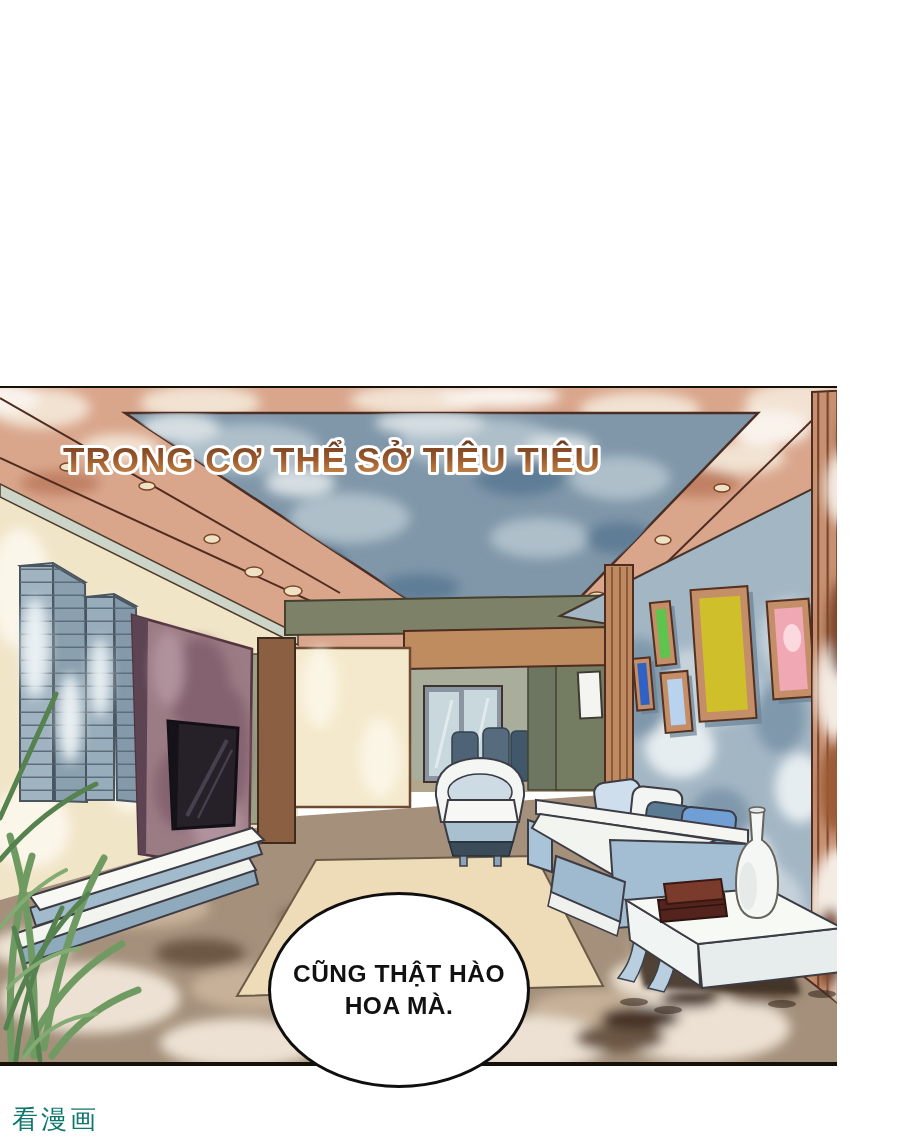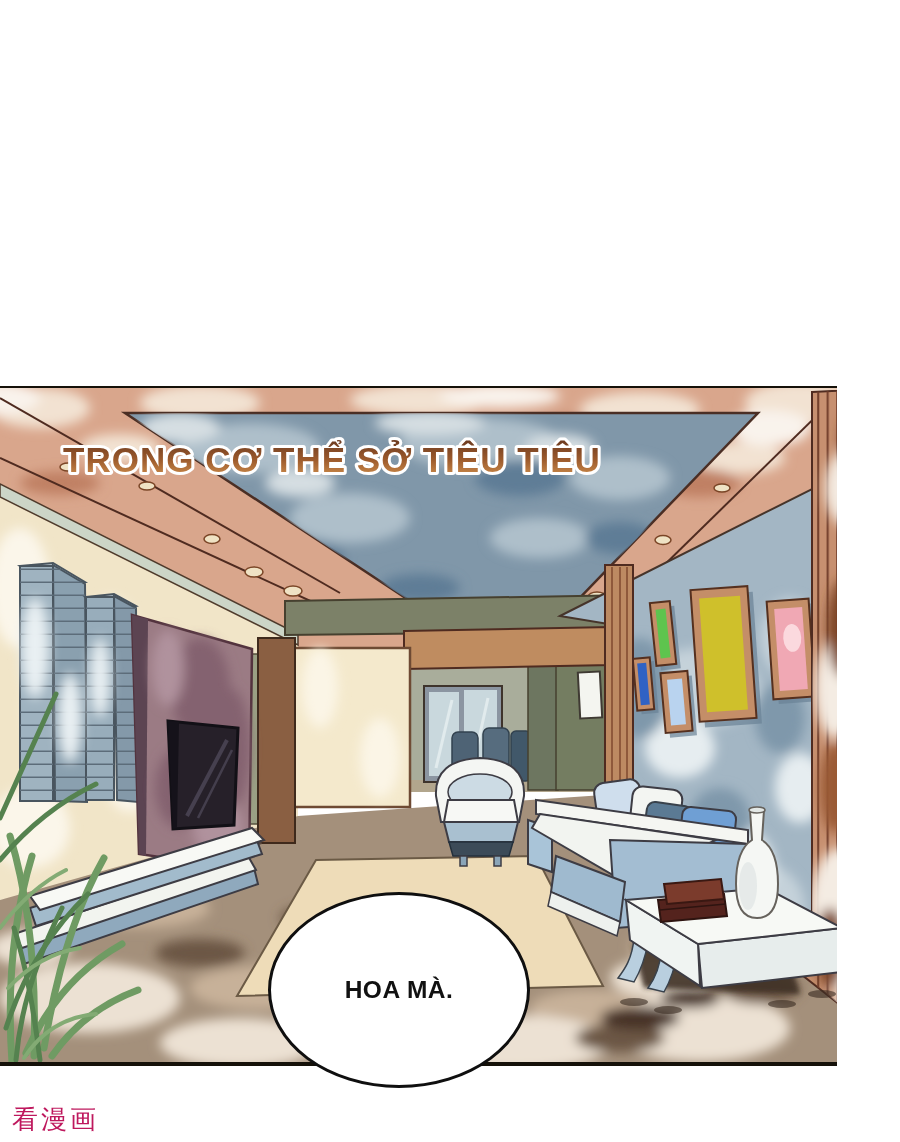--- a/index.html
+++ b/index.html
@@ -7,21 +7,21 @@
         font-family:"Liberation Sans",sans-serif;}
   #panel-svg{position:absolute;left:0;top:388px;width:900px;height:675px;display:block;}
   .panel-border{position:absolute;left:0;width:900px;height:3px;background:#151109;}
   #speech-bubble{position:absolute;left:268px;top:892px;width:256px;height:190px;
       background:#ffffff;border:3.5px solid #0f0f0f;border-radius:50%;
       display:flex;flex-direction:column;align-items:center;justify-content:center;
       text-align:center;z-index:5;}
   #speech-bubble .line{font-weight:bold;font-size:24.5px;line-height:1.3;color:#111111;
       letter-spacing:.5px;white-space:nowrap;}
   #watermark{position:absolute;left:12px;top:1102px;font-size:26px;letter-spacing:3px;
-      color:#be185d;z-index:6;}
+      color:#0f766e;z-index:6;}
   text{font-family:"Liberation Sans",sans-serif;}
 </style>
 </head>
 <body>
 
 <div id="page">
 
   <div class="panel-border" style="top:386px"></div>
 
   <svg id="panel-svg" viewBox="0 0 900 675" preserveAspectRatio="none">
@@ -414,18 +414,19 @@
         <path d="M8 600 Q40 566 80 560"></path>
       </g>
     </g>
 
     <text x="332" y="84" text-anchor="middle" font-size="35" font-weight="bold" letter-spacing="1" fill="url(#tg)" stroke="#ffffff" stroke-width="6" paint-order="stroke" stroke-linejoin="round">TRONG CƠ THỂ SỞ TIÊU TIÊU</text>
   </svg>
 
   <div class="panel-border" style="top:1062px;height:4px"></div>
 
   <div id="speech-bubble">
+    <div class="line">CŨNG THẬT HÀO</div>
     <div class="line">HOA MÀ.</div>
   </div>
 
   <div id="watermark">看漫画</div>
 
 </div>
 
 </body></html>

